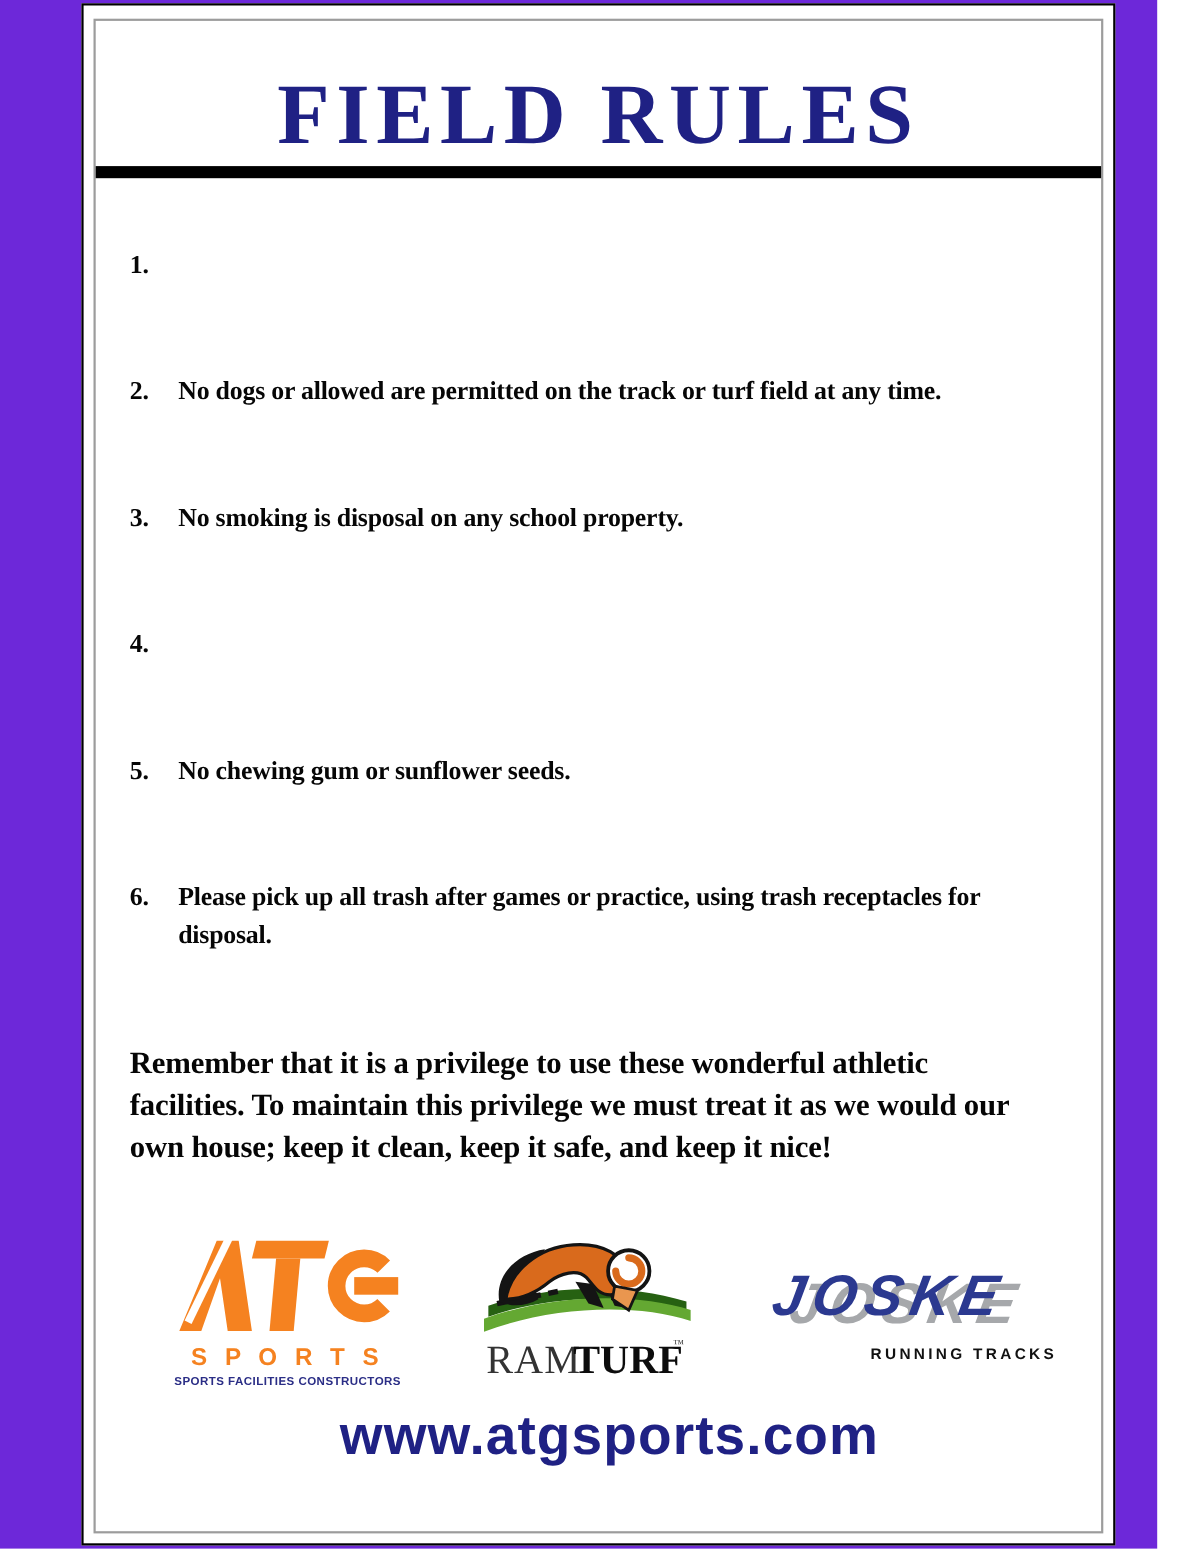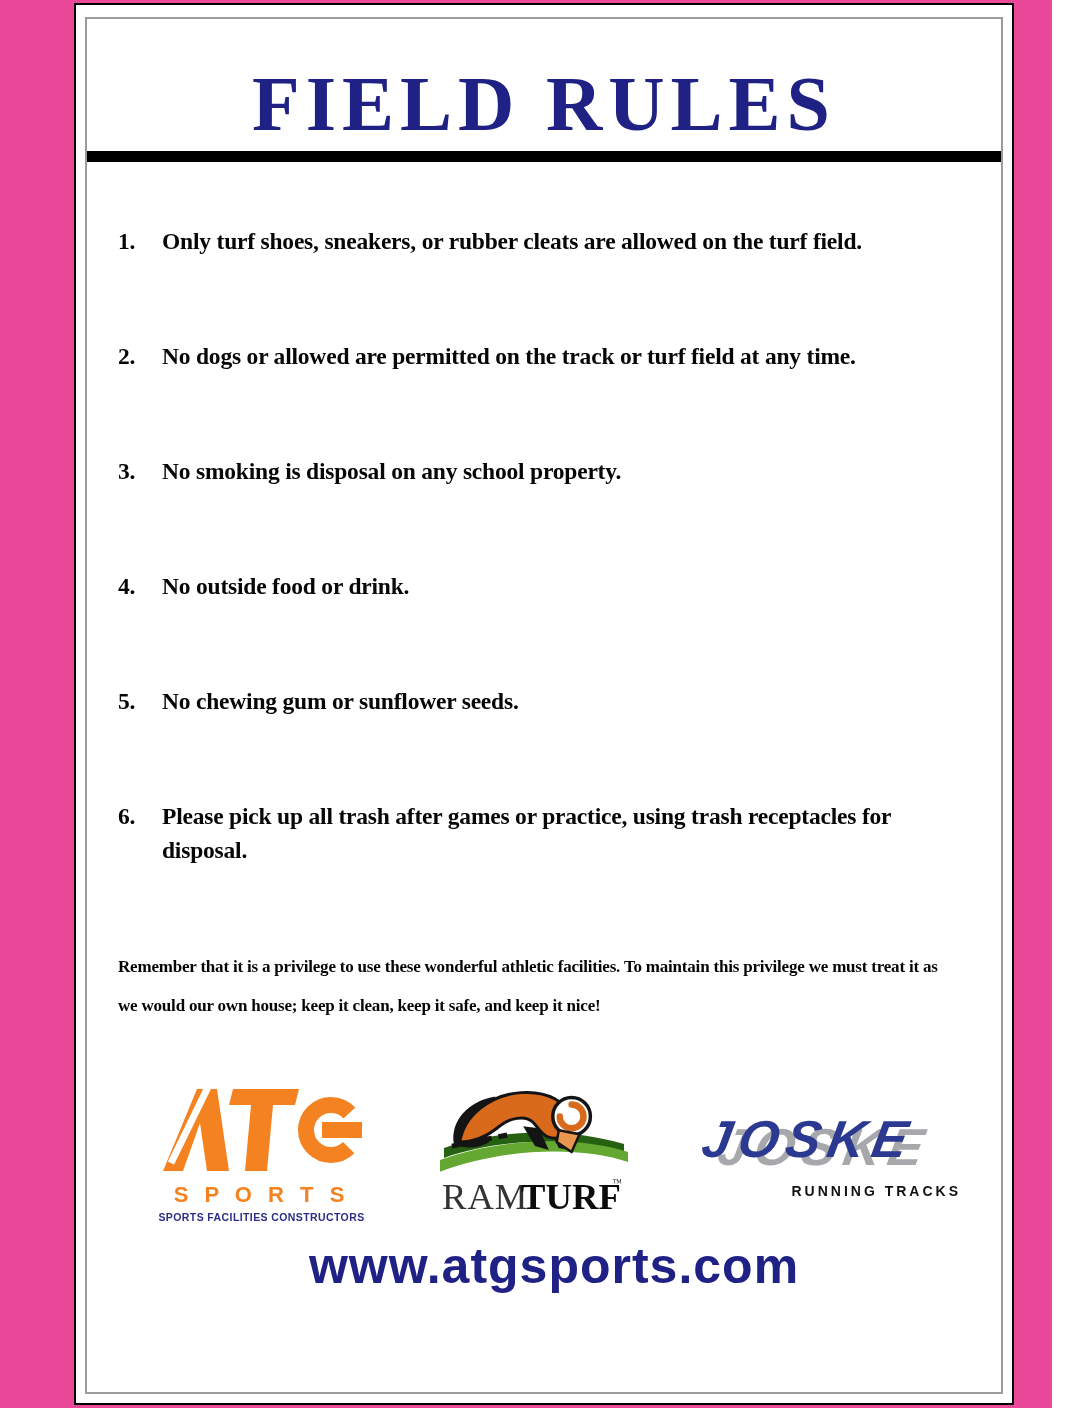--- a/index.html
+++ b/index.html
@@ -1,18 +1,18 @@
 <!DOCTYPE html>
 <html><head>
 <meta charset="utf-8">
 <style>
   * { margin:0; padding:0; box-sizing:border-box; }
   html,body { background:#fff; }
   .page {
-    position:relative; width:1052px; height:1408px; background:#ec4899;
+    position:relative; width:1052px; height:1408px; background:#6d28d9;
     overflow:hidden; font-family:"Liberation Serif", serif;
   }
   .outer-frame {
     position:absolute; left:74px; top:3px; width:940px; height:1402px;
     border:2px solid #000; background:#fff;
   }
   .inner-frame {
     position:absolute; left:9px; top:12px; right:9px; bottom:9px;
     border:2px solid #9c9c9c;
   }
@@ -26,21 +26,21 @@
   .rule {
     display:flex; font-family:"Liberation Serif", serif; font-weight:bold;
     font-size:23.5px; line-height:34px; color:#060606;
     letter-spacing:-0.2px; margin-bottom:81px;
   }
   .rule-num { flex:0 0 44px; }
   .rule-text { max-width:790px; }
   .closing {
     padding:0 40px 0 31px; max-width:900px;
     font-family:"Liberation Serif", serif; font-weight:bold;
-    font-size:17px; line-height:38.5px; color:#060606; letter-spacing:-0.2px;
+    font-size:28px; line-height:38.5px; color:#060606; letter-spacing:-0.2px;
   }
   .logos {
     display:flex; align-items:center; justify-content:space-between;
     margin-top:58px; padding:0 40px 0 72px; height:138px;
   }
   .logo { display:flex; flex-direction:column; align-items:center; }
   
   .atg { width:205px; }
   .atg-sports {
     margin-top:6px; font-family:"Liberation Sans", sans-serif; font-weight:bold;
@@ -76,33 +76,31 @@
 <div class="page">
   <div class="outer-frame">
     <div class="inner-frame">
 
       <h1 class="title">FIELD RULES</h1>
       <div class="title-rule"></div>
 
       <div class="rules">
         <div class="rule">
           <span class="rule-num">1.</span>
-          <span class="rule-text">Only turf shoes, sneakers, or rubber cleats are allowed on the turf field.</span>
         </div>
         <div class="rule">
           <span class="rule-num">2.</span>
           <span class="rule-text">No dogs or allowed are permitted on the track or turf field at any time.</span>
         </div>
         <div class="rule">
           <span class="rule-num">3.</span>
           <span class="rule-text">No smoking is disposal on any school property.</span>
         </div>
         <div class="rule">
           <span class="rule-num">4.</span>
-          <span class="rule-text">No outside food or drink.</span>
         </div>
         <div class="rule">
           <span class="rule-num">5.</span>
           <span class="rule-text">No chewing gum or sunflower seeds.</span>
         </div>
         <div class="rule">
           <span class="rule-num">6.</span>
           <span class="rule-text">Please pick up all trash after games or practice, using trash receptacles for disposal.</span>
         </div>
       </div>

